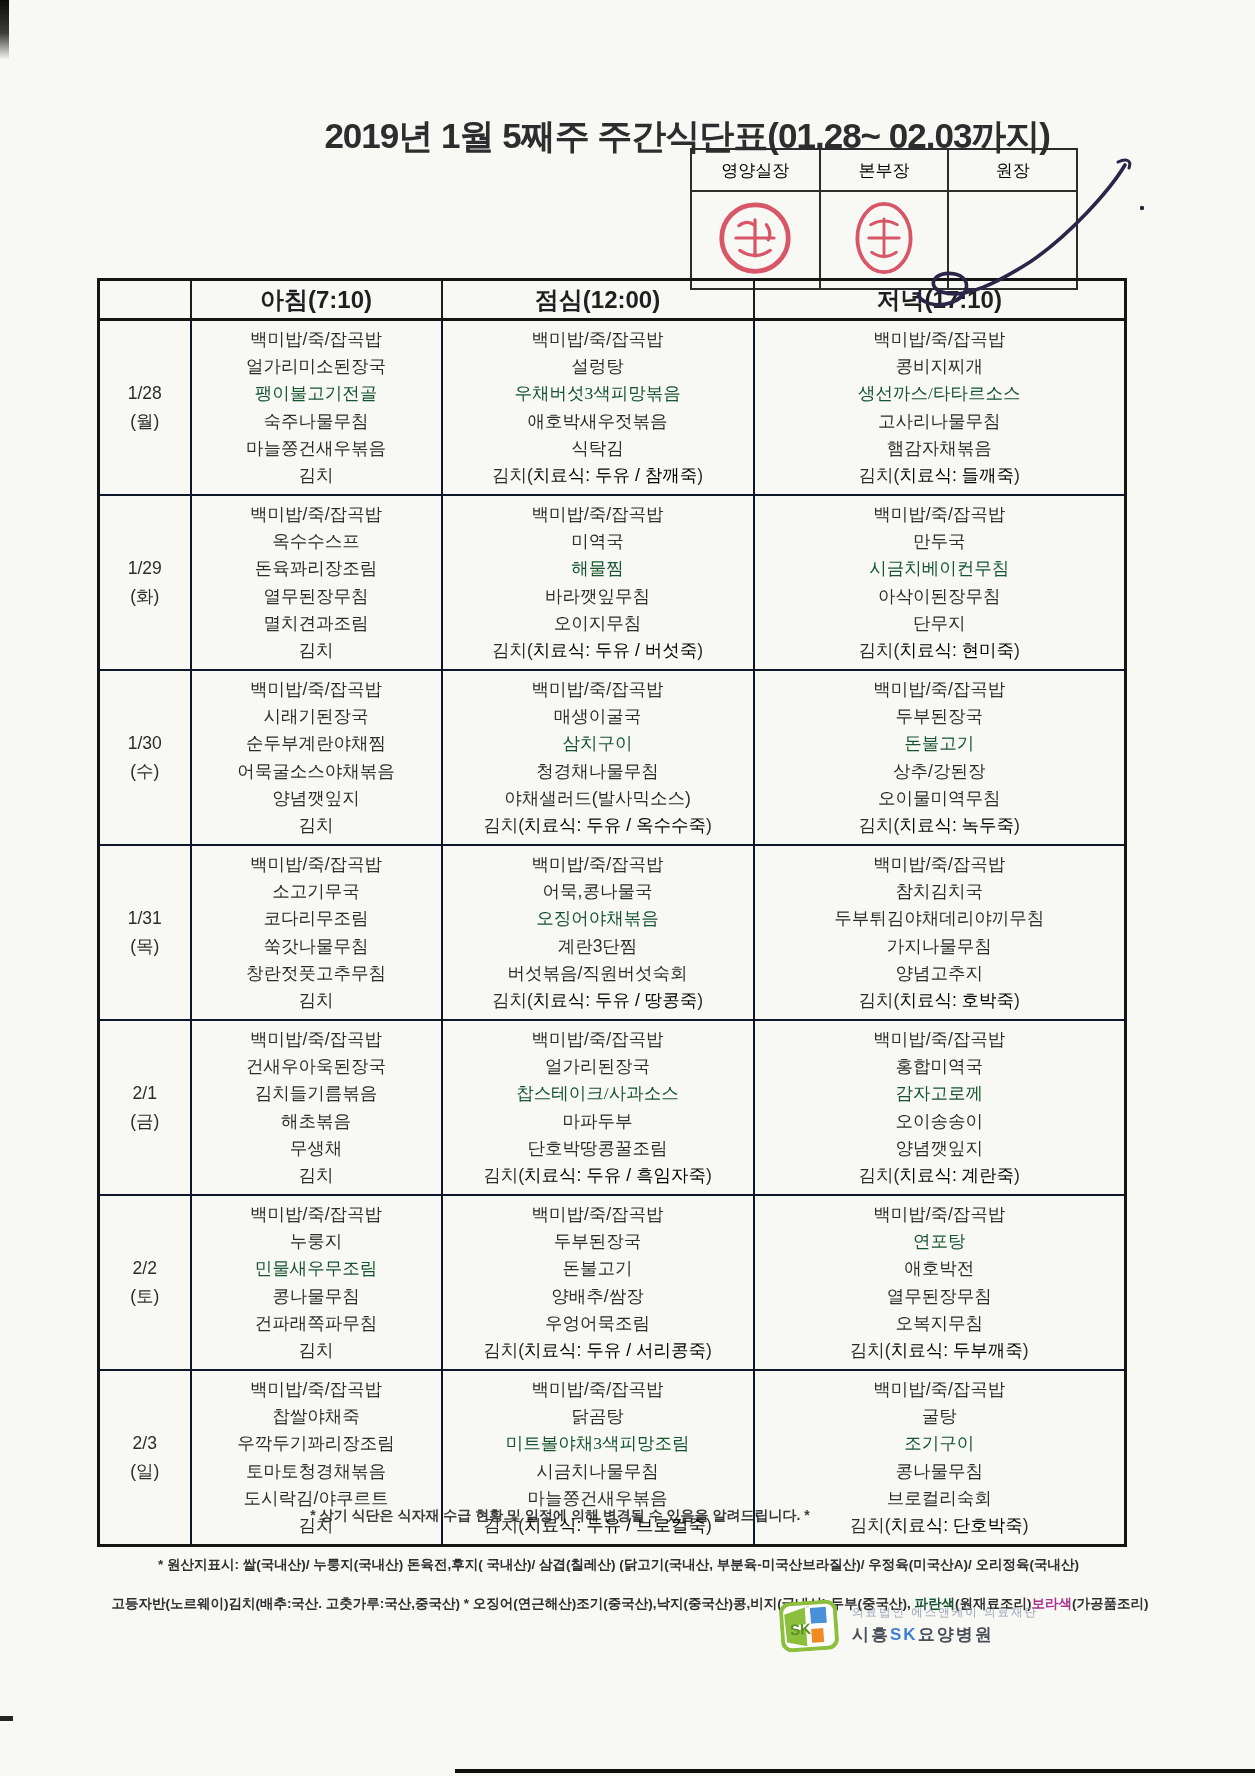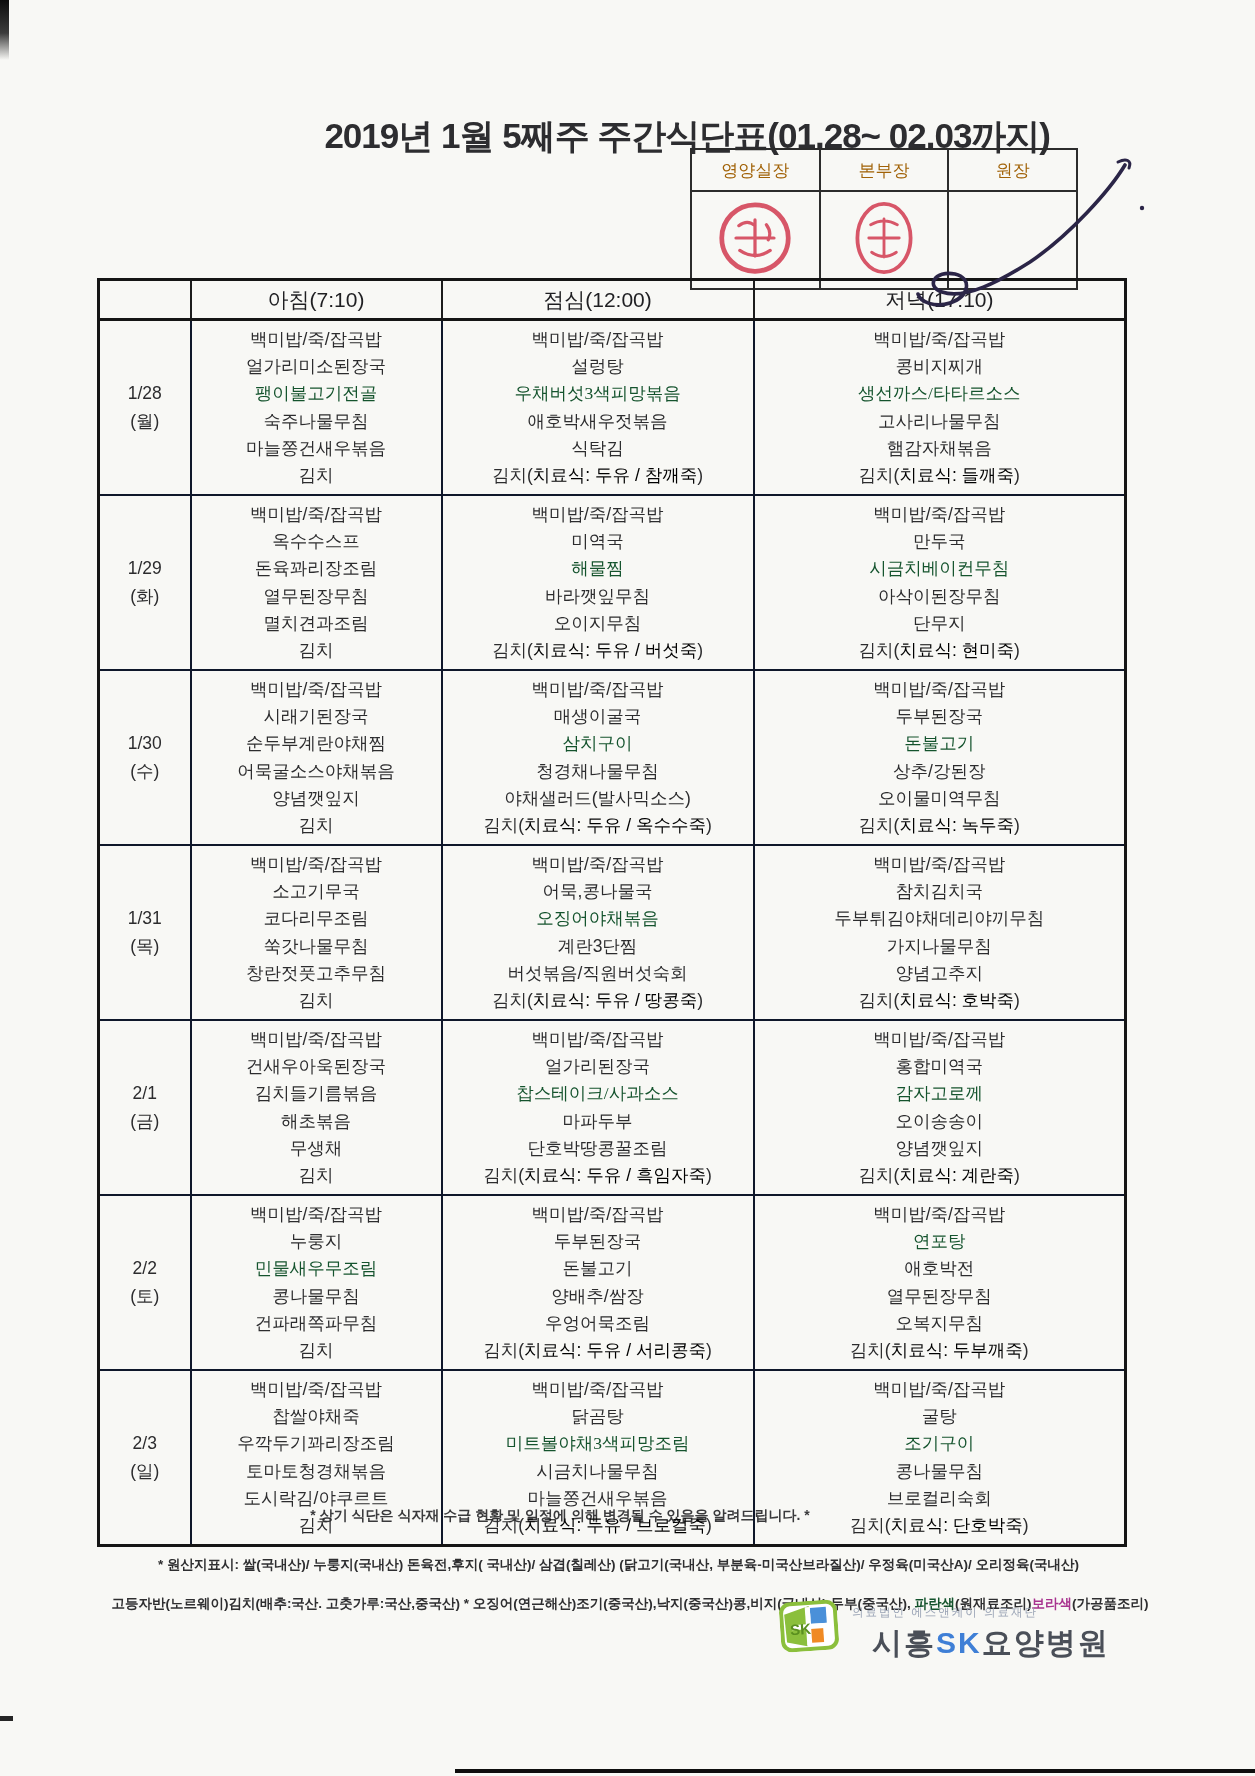--- a/index.html
+++ b/index.html
@@ -22,33 +22,33 @@
     letter-spacing:-1px;
   }
 
   
   .approval{
     position:absolute;left:690px;top:148px;width:388px;
     border-collapse:collapse;table-layout:fixed;
   }
   .approval th{
     border:2px solid #2c2c2c;height:38px;
-    font-size:17px;font-weight:400;color:#a16207;text-align:center;
+    font-size:17px;font-weight:400;color:#000000;text-align:center;
   }
   .approval td{border:2px solid #2c2c2c;height:94px;text-align:center;vertical-align:middle;}
   .seal{display:inline-block;opacity:.85;}
   #signature-svg{position:absolute;left:880px;top:150px;width:290px;height:190px;
     overflow:visible;pointer-events:none;z-index:5;}
 
   
   .menu-wrap{position:absolute;left:97px;top:278px;z-index:2;}
   table.menu{border-collapse:collapse;table-layout:fixed;width:1027px;border:3px solid #151515;}
   table.menu th{
     border:2px solid #1c1c1c;border-bottom:3px solid #151515;height:35px;
-    font-size:21px;font-weight:400;color:#1f1f22;text-align:center;
+    font-size:24px;font-weight:700;color:#1f1f22;text-align:center;
   }
   table.menu td{
     border:2px solid #0f172a;height:169px;vertical-align:middle;
     padding:2px 12px;text-align:center;
   }
   .line{font-size:17.5px;line-height:27.2px;color:#2c2c2e;white-space:nowrap;}
   .blue{color:#14532d;font-family:Liberation Serif, serif;}
   .red{color:#000000;}
   .purple{color:#a8338f;}
 
@@ -63,21 +63,21 @@
   .note3{
     position:absolute;left:25px;top:1595px;width:1210px;text-align:center;
     font-size:13.5px;font-weight:700;color:#2e2e30;white-space:nowrap;
   }
 
   
   .logo{position:absolute;left:780px;top:1601px;display:flex;align-items:flex-start;}
   .logo-badge{width:58px;height:50px;transform:rotate(-4deg);flex:0 0 auto;}
   .logo-text{margin-left:14px;padding-top:4px;}
   .logo-org{font-size:11.5px;color:#98a2b4;letter-spacing:2px;}
-  .logo-name{font-size:30px;font-weight:700;letter-spacing:2px;margin-top:3px;color:#4a4f58;margin-left:20px;}
+  .logo-name{font-size:17px;font-weight:700;letter-spacing:2px;margin-top:3px;color:#4a4f58;}
   .logo-name .sk{color:#3f7fd6;}
 </style>
 </head>
 <body>
 
 <div class="artifact" id="art-topleft"></div>
 <div class="artifact" id="art-bottom"></div>
 <div class="artifact" id="art-leftdash"></div>
 
 <h1 class="page-title">2019년 1월 5째주 주간식단표(01.28~ 02.03까지)</h1>

